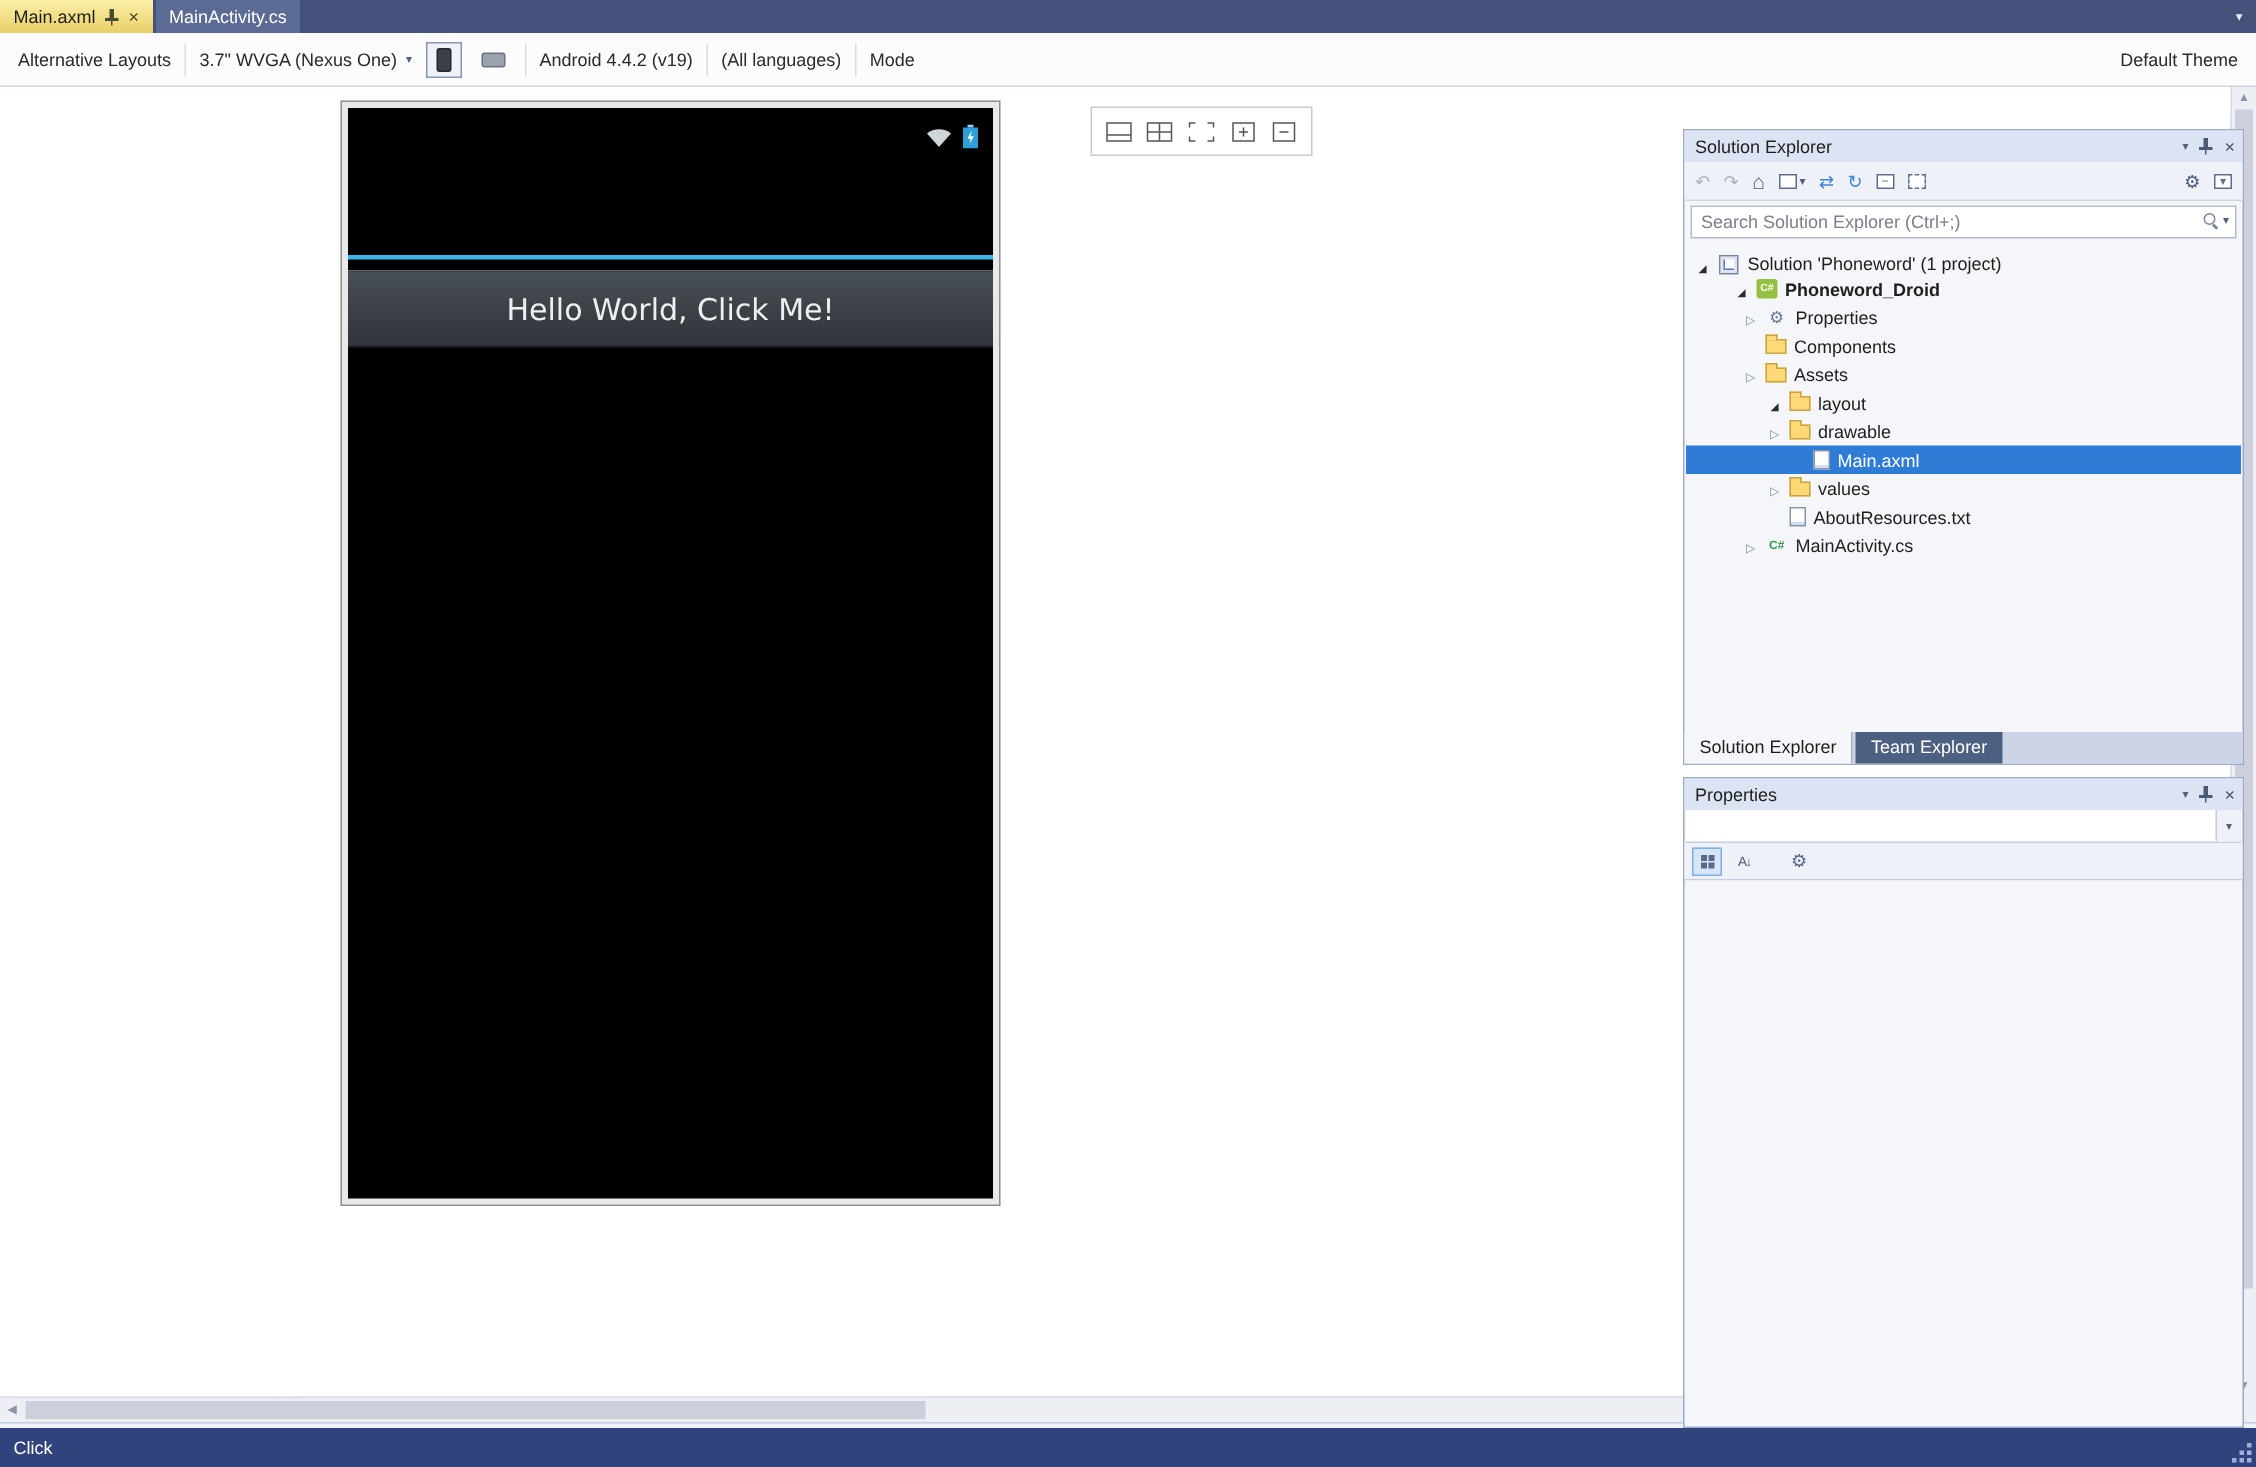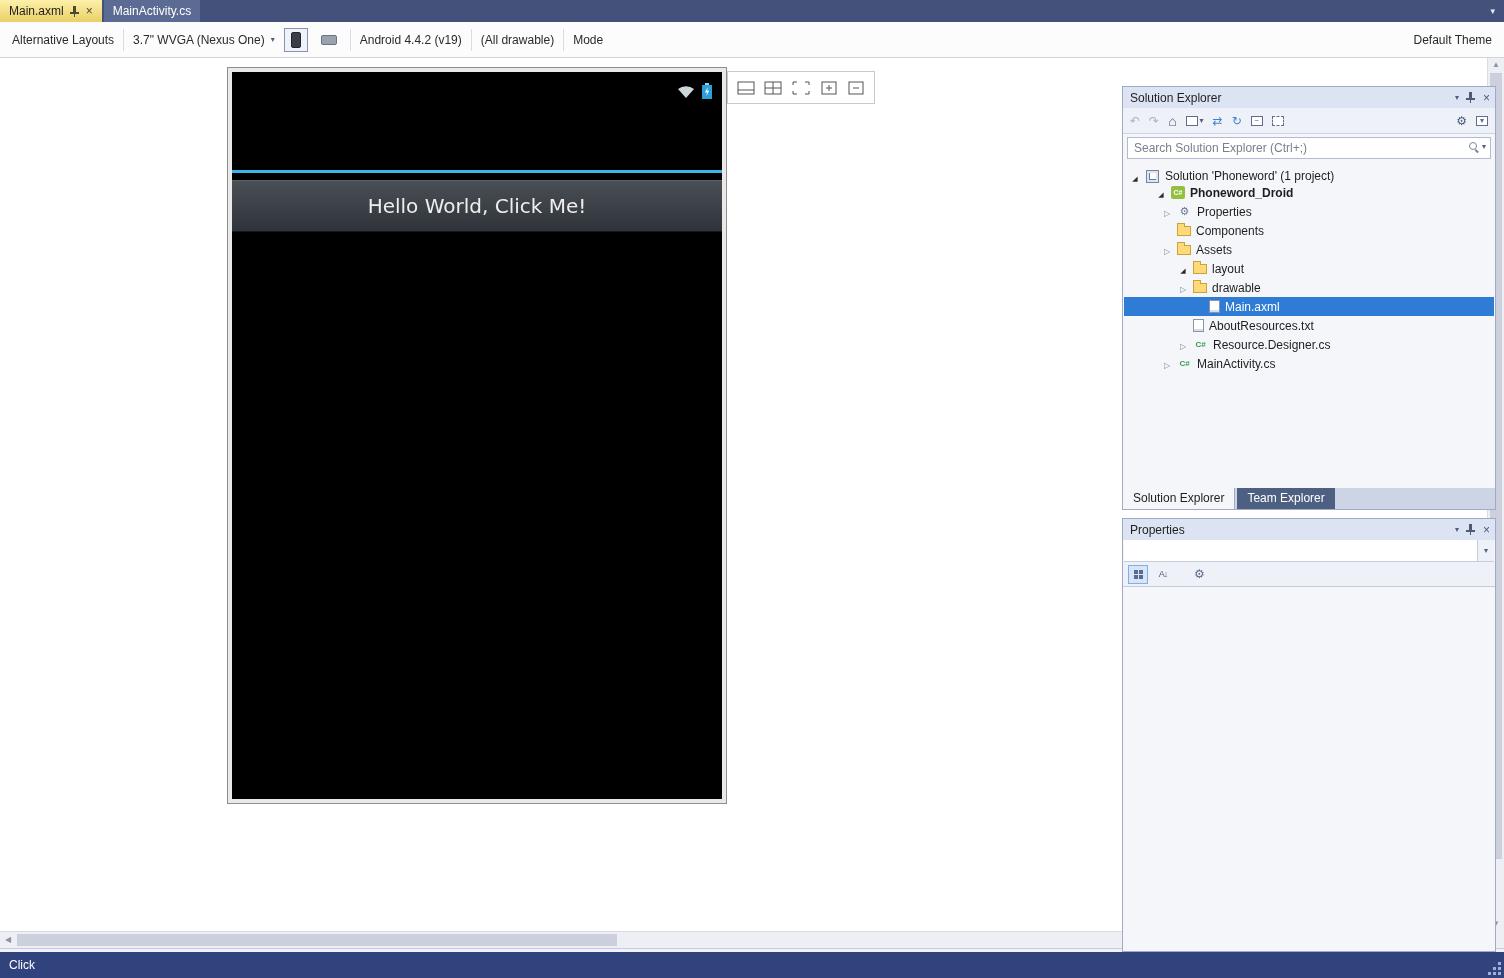--- a/index.html
+++ b/index.html
@@ -114,21 +114,21 @@
   .dt-iconbtn{width:24px;height:24px;display:flex;align-items:center;justify-content:center;border:1px solid transparent;}
   .dt-iconbtn.active{border-color:#8895ab;background:#eef3fa;}
   .phone-v{width:10px;height:16px;background:#3a3f47;border:1px solid #23272e;border-radius:2px;display:inline-block;}
   .phone-h{width:16px;height:10px;background:#9aa2ad;border:1px solid #6b737e;border-radius:2px;display:inline-block;}
   .dt-right{margin-left:auto;}
 
   .canvas{position:absolute;left:0;right:17px;top:58px;bottom:47px;background:#fff;overflow:hidden;}
   .preview-tools{position:absolute;left:727px;top:13px;width:148px;height:33px;background:#fff;border:1px solid #c9c9c9;display:flex;align-items:center;justify-content:space-around;padding:0 4px;}
   .pv-btn{display:flex;align-items:center;justify-content:center;width:24px;height:24px;}
 
-  .phone-frame{position:absolute;left:227px;top:9px;width:500px;height:737px;border:1px solid #8e8e8e;background:#e9e9e9;padding:4px;}
+  .phone-frame{position:absolute;left:227px;top:9px;width:440px;height:737px;border:1px solid #8e8e8e;background:#e9e9e9;padding:4px;}
   .phone-screen{width:100%;height:100%;background:#000;position:relative;overflow:hidden;}
   .p-status{height:38px;display:flex;align-items:center;justify-content:flex-end;gap:6px;padding-right:10px;}
   .p-title{height:60px;}
   .p-divider{height:3px;background:#3ab7ea;}
   .p-gap{height:7px;}
   .p-button{height:52px;background:linear-gradient(#484f55,#2f343a);border-top:1px solid #5a6167;border-bottom:1px solid #15181b;display:flex;align-items:center;justify-content:center;color:#eeeeee;font-size:20px;font-family:"DejaVu Sans",sans-serif;}
 
   .v-scroll{position:absolute;right:0;top:58px;bottom:47px;width:17px;background:#edeff4;border-left:1px solid #d8dbe4;}
   .v-scroll .sb-thumb{top:15px;bottom:72px;}
   .h-scroll{position:absolute;left:0;right:17px;bottom:30px;height:17px;background:#edeff4;border-top:1px solid #d8dbe4;}
@@ -553,21 +553,21 @@
       </span>
     <span class="dt-iconbtn">
         <span class="phone-h"></span>
       </span>
     <span class="dt-sep"></span>
     <span class="dt-dd">
       <span>Android 4.4.2 (v19)</span>
     </span>
     <span class="dt-sep"></span>
     <span class="dt-dd">
-      <span>(All drawable)</span>
+      <span>(All languages)</span>
     </span>
     <span class="dt-sep"></span>
     <span class="dt-dd">
       <span>Mode</span>
     </span>
     <span class="dt-dd dt-right">
       <span>Default Theme</span>
     </span>
   </div>
 
@@ -714,28 +714,28 @@
         <span class="tw-exp exp-closed"></span>
         <span class="ti ico-folder"></span>
         <span class="tree-label">drawable</span>
       </div>
       <div class="tree-row sel" style="padding-left: 70px;">
         <span class="tw-exp exp-none"></span>
         <span class="ti ico-file"></span>
         <span class="tree-label">Main.axml</span>
       </div>
       <div class="tree-row" style="padding-left: 54px;">
+        <span class="tw-exp exp-closed"></span>
+        <span class="ti ico-folder"></span>
+        <span class="tree-label">values</span>
+      </div>
+      <div class="tree-row" style="padding-left: 54px;">
         <span class="tw-exp exp-none"></span>
         <span class="ti ico-file"></span>
         <span class="tree-label">AboutResources.txt</span>
-      </div>
-      <div class="tree-row" style="padding-left: 54px;">
-        <span class="tw-exp exp-closed"></span>
-        <span class="ti ico-cs"></span>
-        <span class="tree-label">Resource.Designer.cs</span>
       </div>
       <div class="tree-row" style="padding-left: 38px;">
         <span class="tw-exp exp-closed"></span>
         <span class="ti ico-cs"></span>
         <span class="tree-label">MainActivity.cs</span>
       </div>
     </div>
   <div class="se-tabs">
     <span class="se-tab active">Solution Explorer</span>
     <span class="se-tab inactive">Team Explorer</span>

